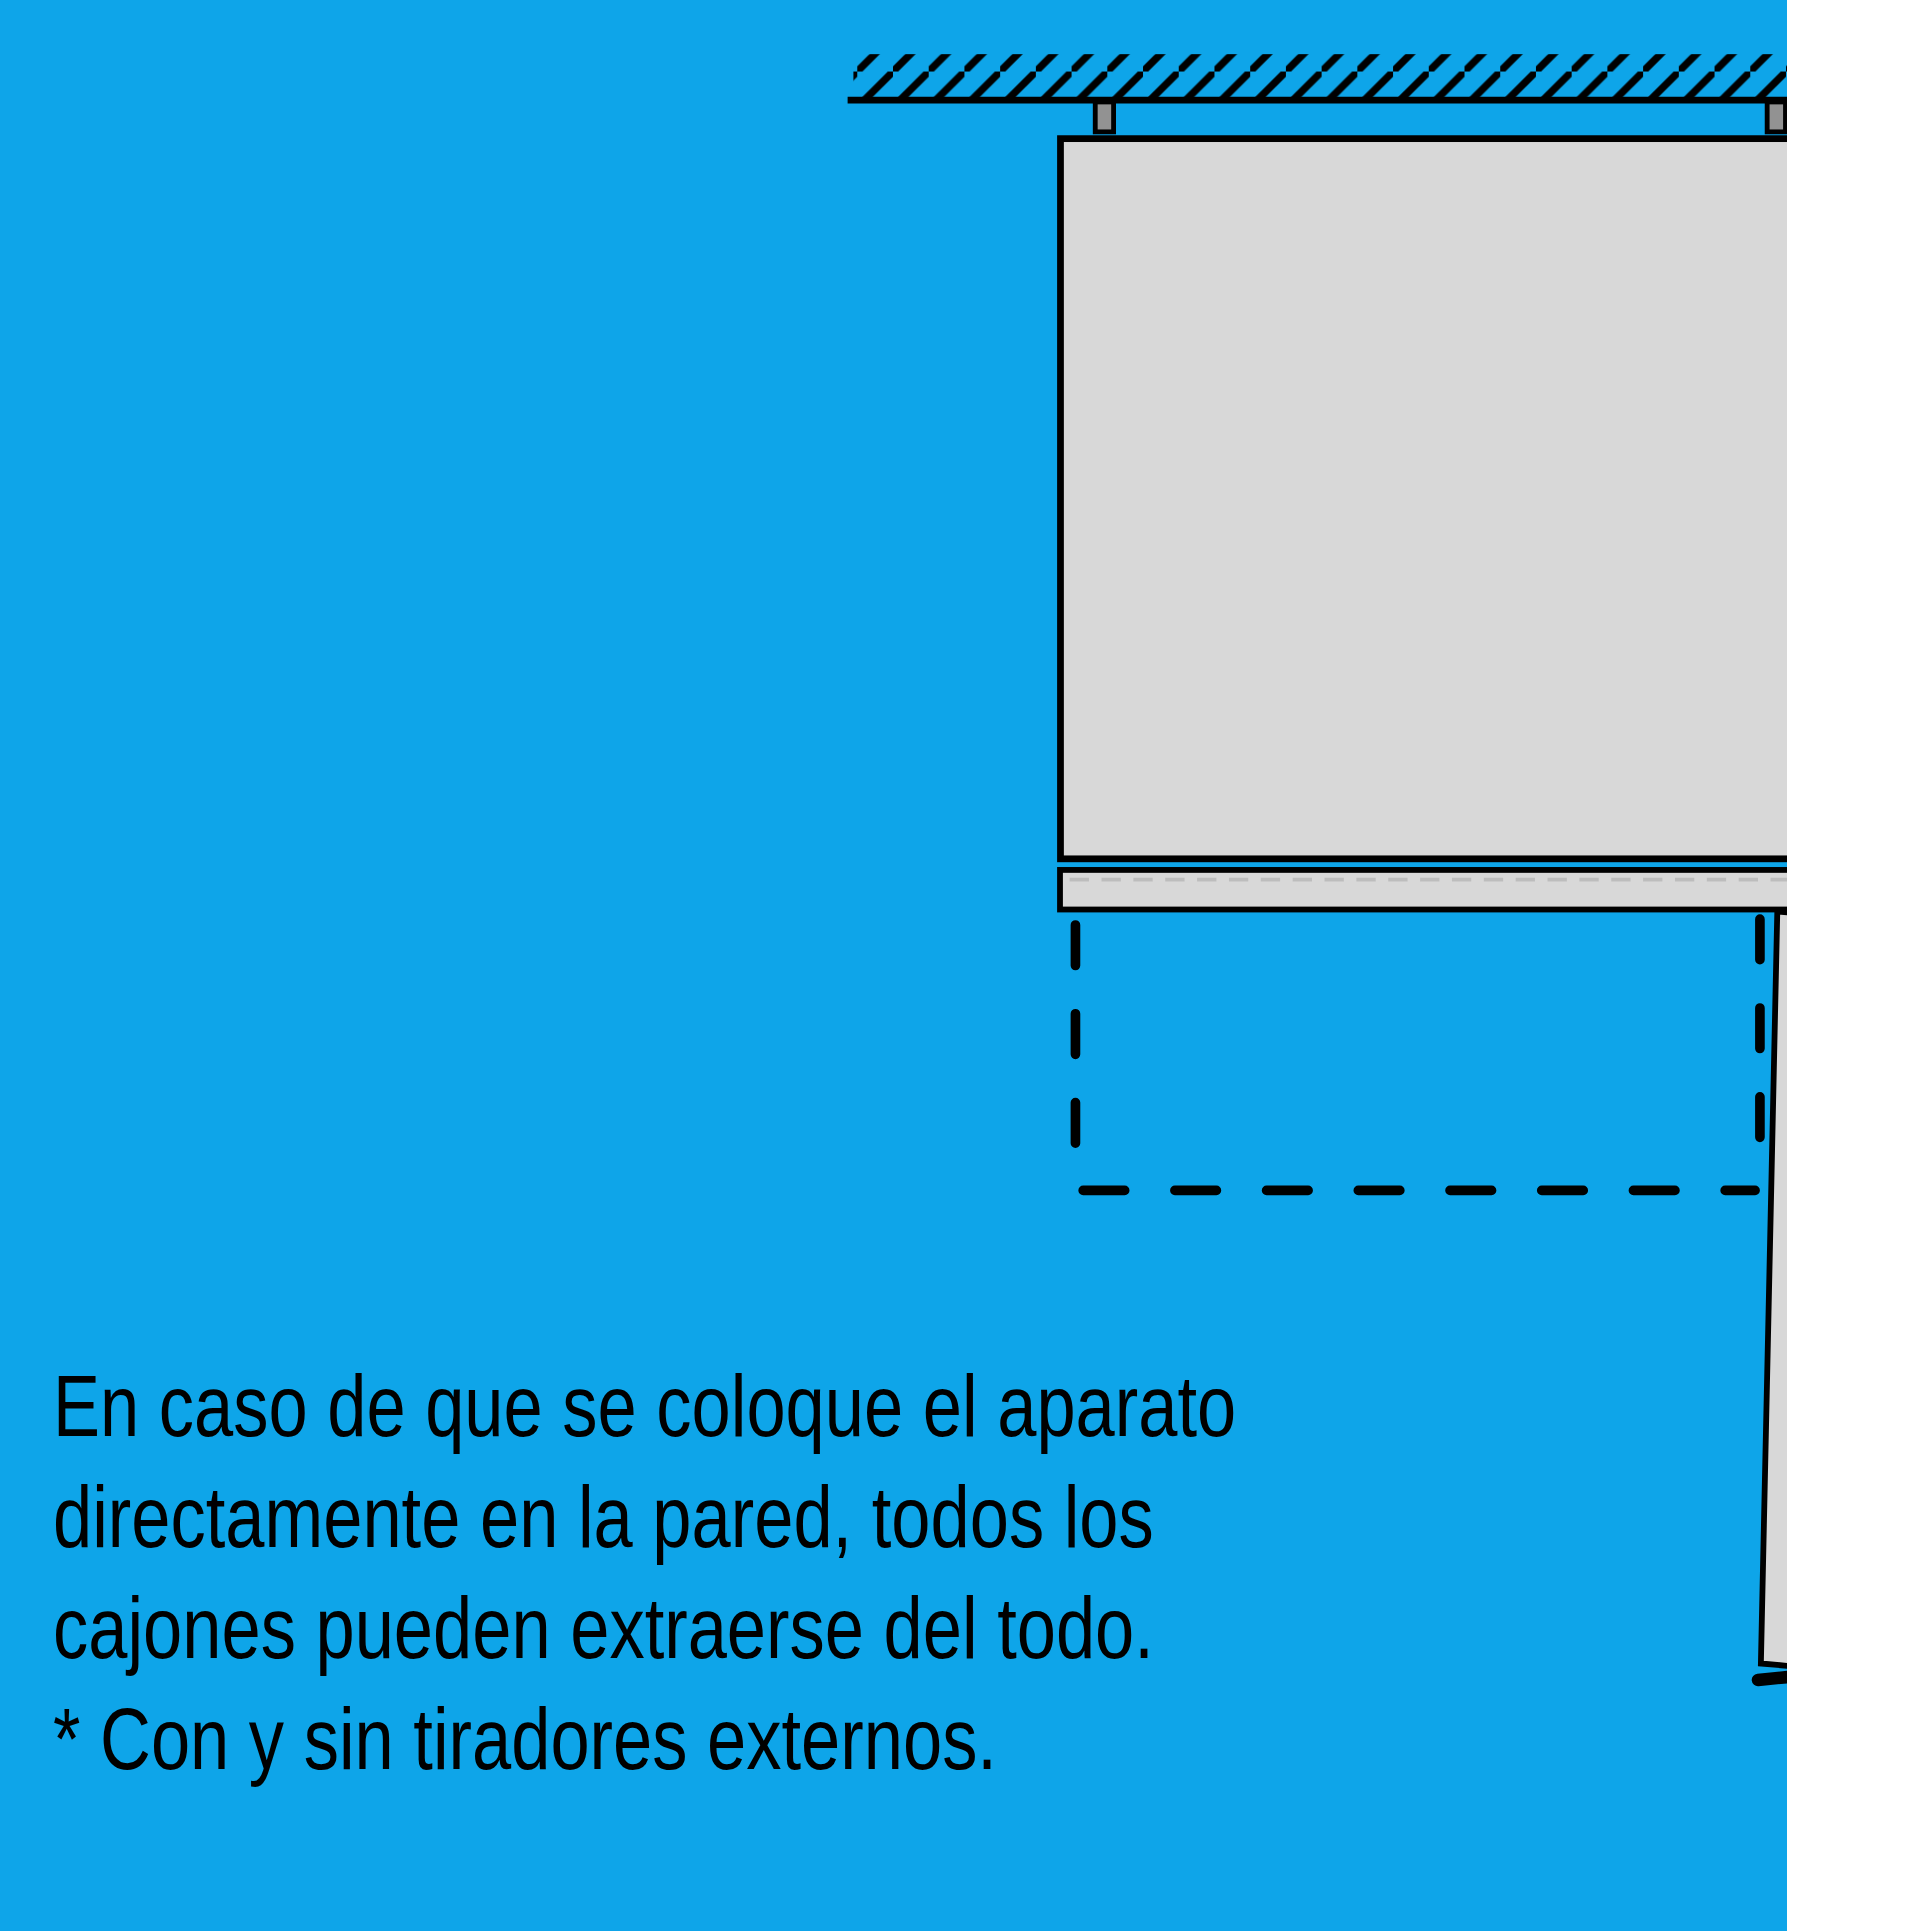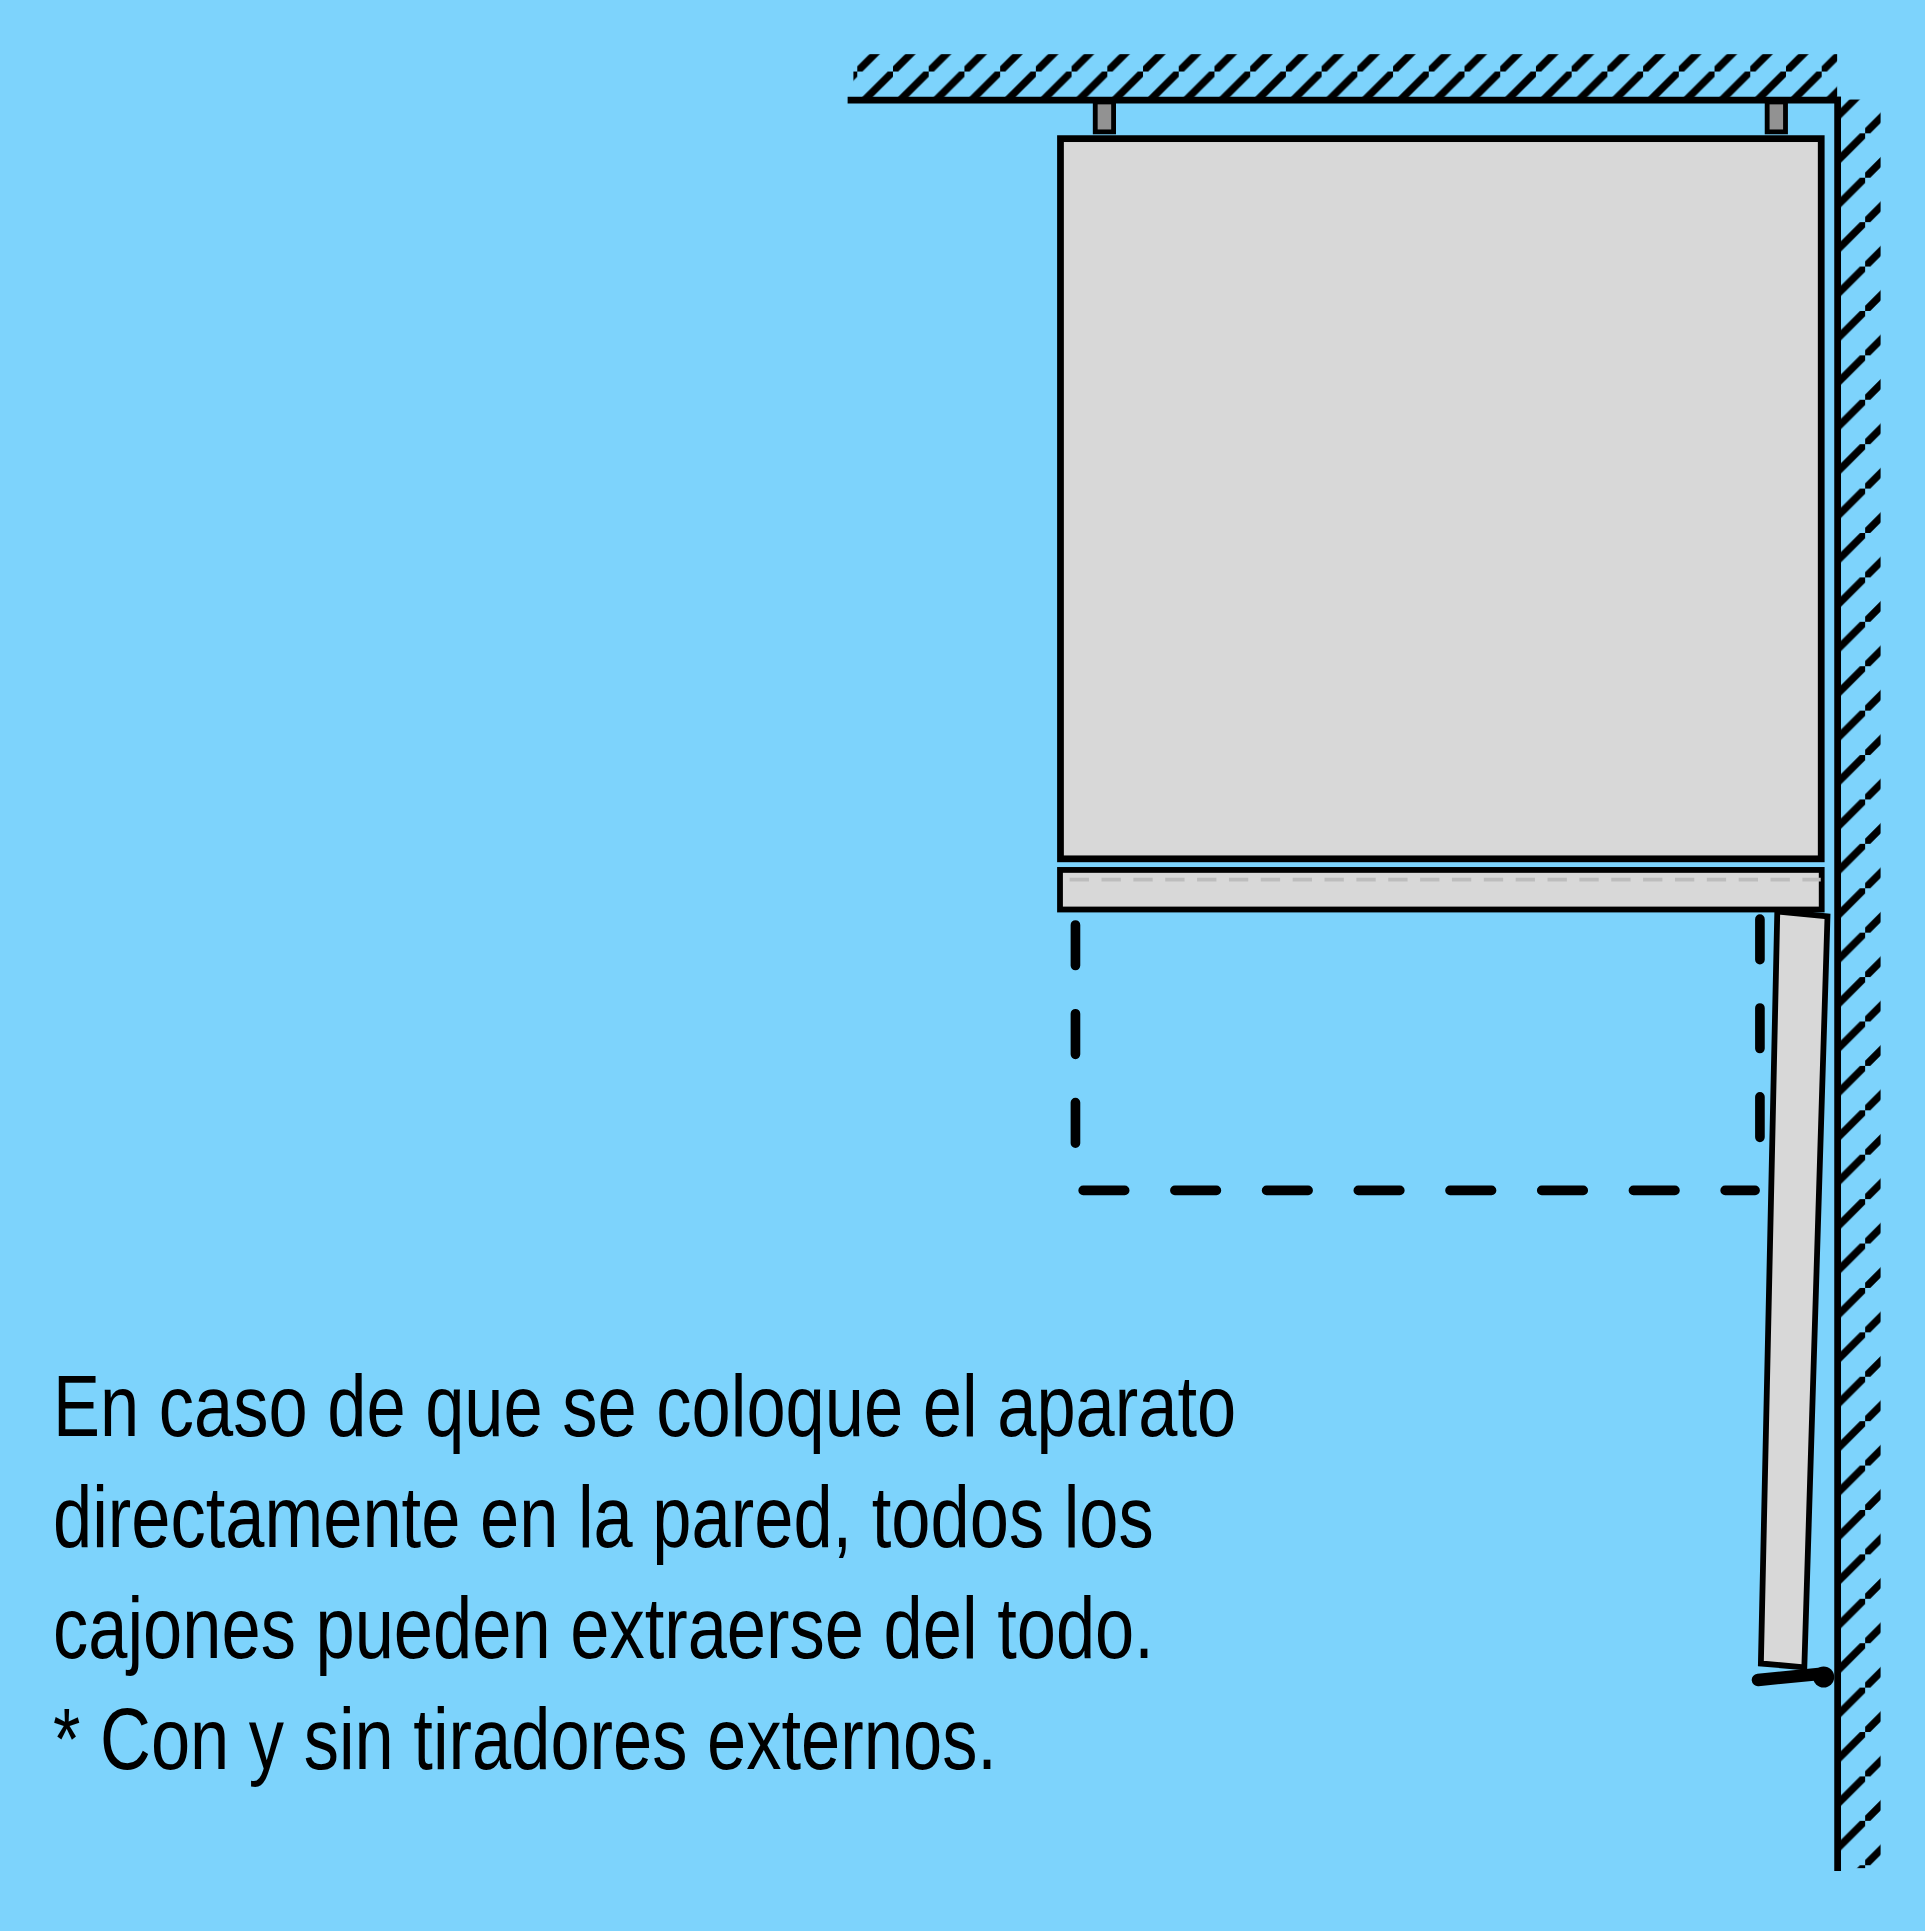--- a/index.html
+++ b/index.html
@@ -2,23 +2,23 @@
 <html><head>
 <meta charset="utf-8">
 <style>
   html, body {
     margin: 0;
     padding: 0;
     background: #ffffff;
   }
   .page {
     position: relative;
-    width: 1925px;
+    width: 1787px;
     height: 1931px;
-    background: #7dd3fc;
+    background: #0ea5e9;
     overflow: hidden;
     font-family: "Liberation Sans", sans-serif;
   }
   .diagram-svg {
     position: absolute;
     left: 0;
     top: 0;
     width: 1925px;
     height: 1931px;
   }

